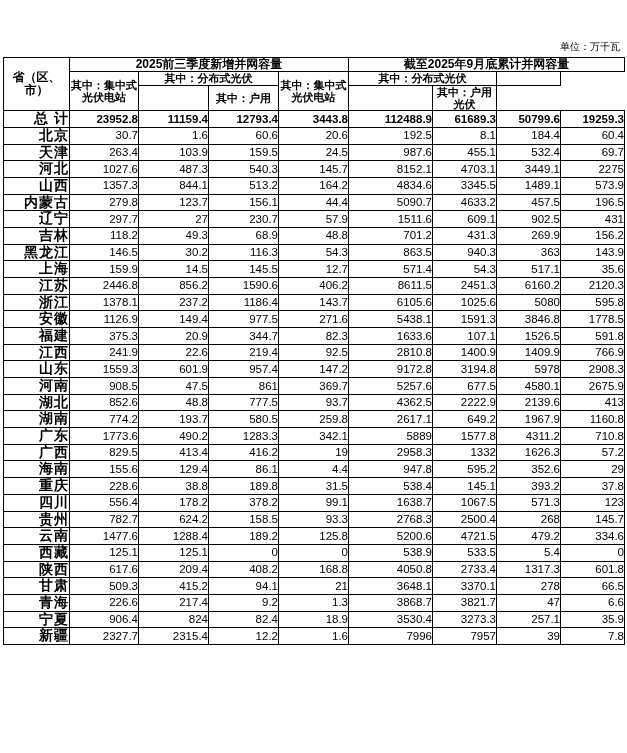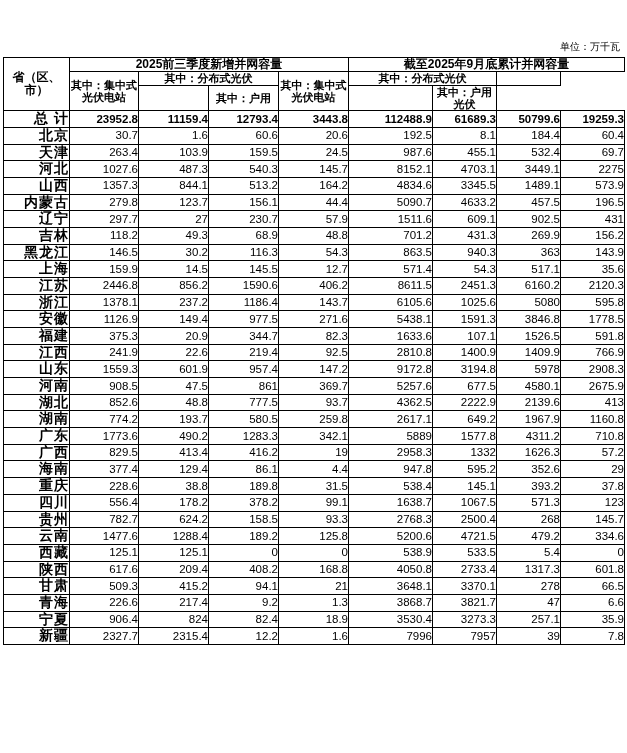--- a/index.html
+++ b/index.html
@@ -338,21 +338,21 @@
           <td class="num">413.4</td>
           <td class="num">416.2</td>
           <td class="num">19</td>
           <td class="num">2958.3</td>
           <td class="num">1332</td>
           <td class="num">1626.3</td>
           <td class="num">57.2</td>
         </tr>
         <tr>
           <td class="rowlbl">海南</td>
-          <td class="num">377.4</td>
+          <td class="num">155.6</td>
           <td class="num">129.4</td>
           <td class="num">86.1</td>
           <td class="num">4.4</td>
           <td class="num">947.8</td>
           <td class="num">595.2</td>
           <td class="num">352.6</td>
           <td class="num">29</td>
         </tr>
         <tr>
           <td class="rowlbl">重庆</td>

